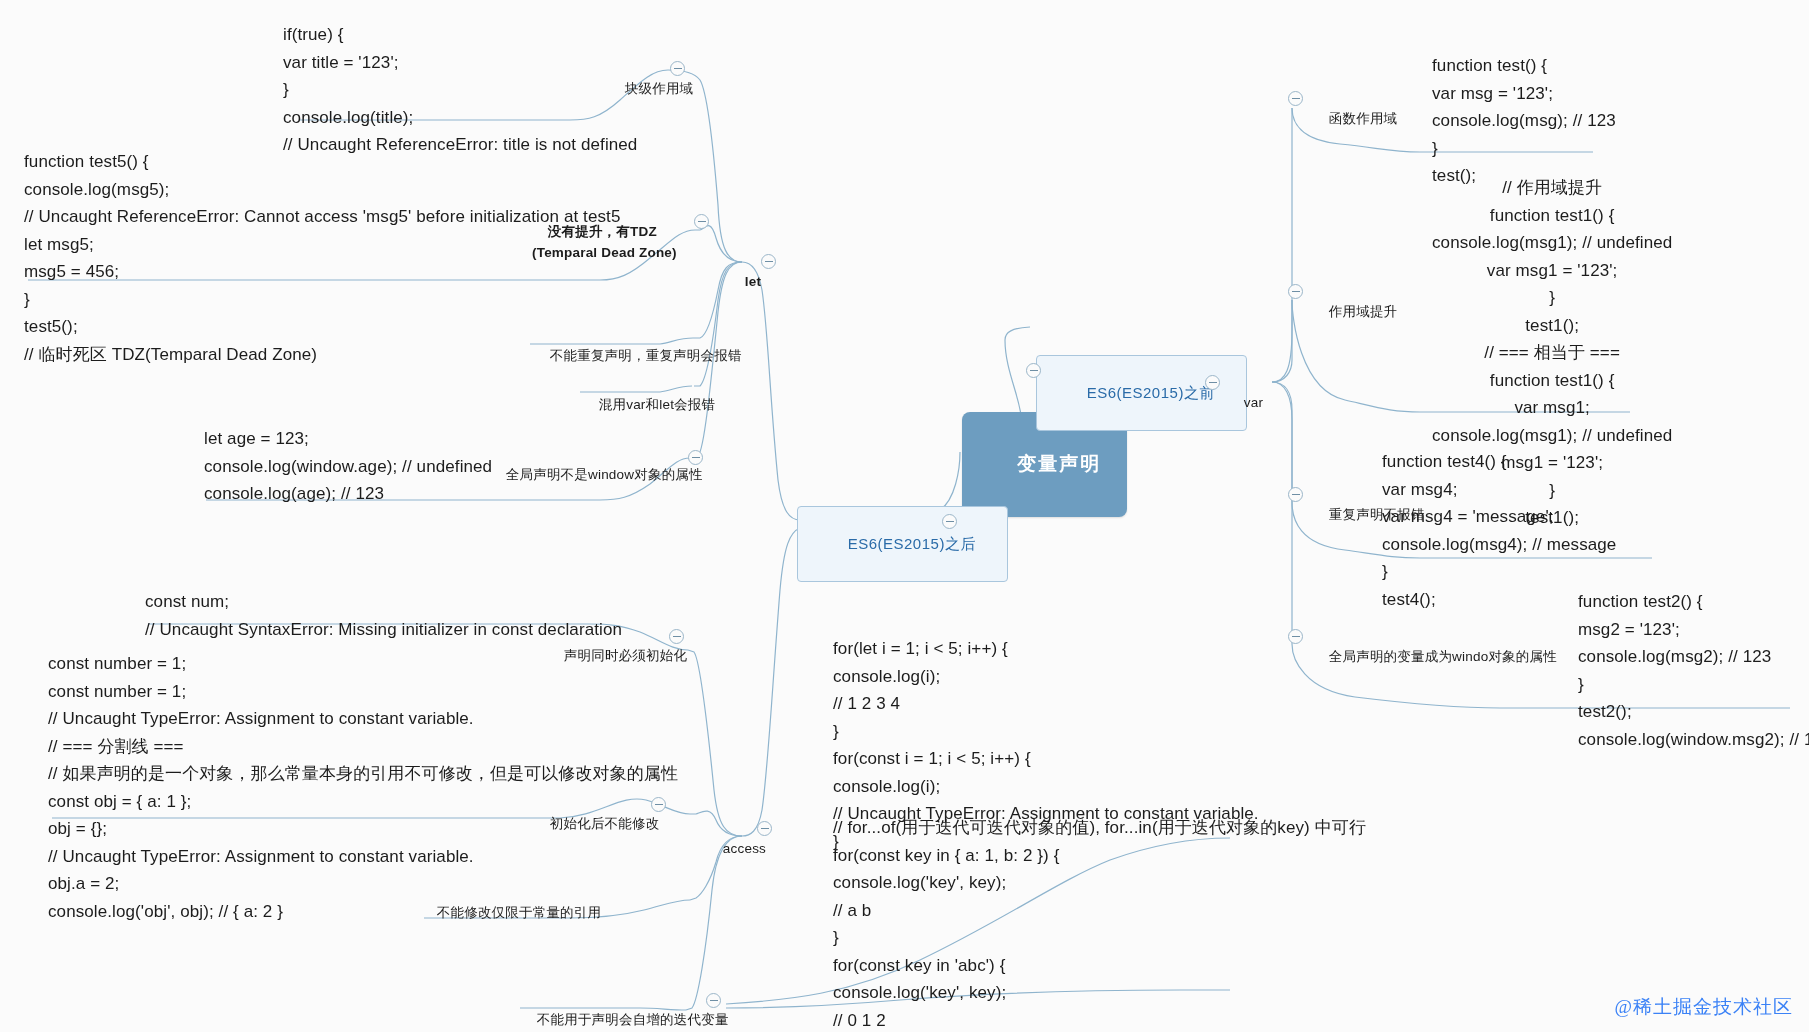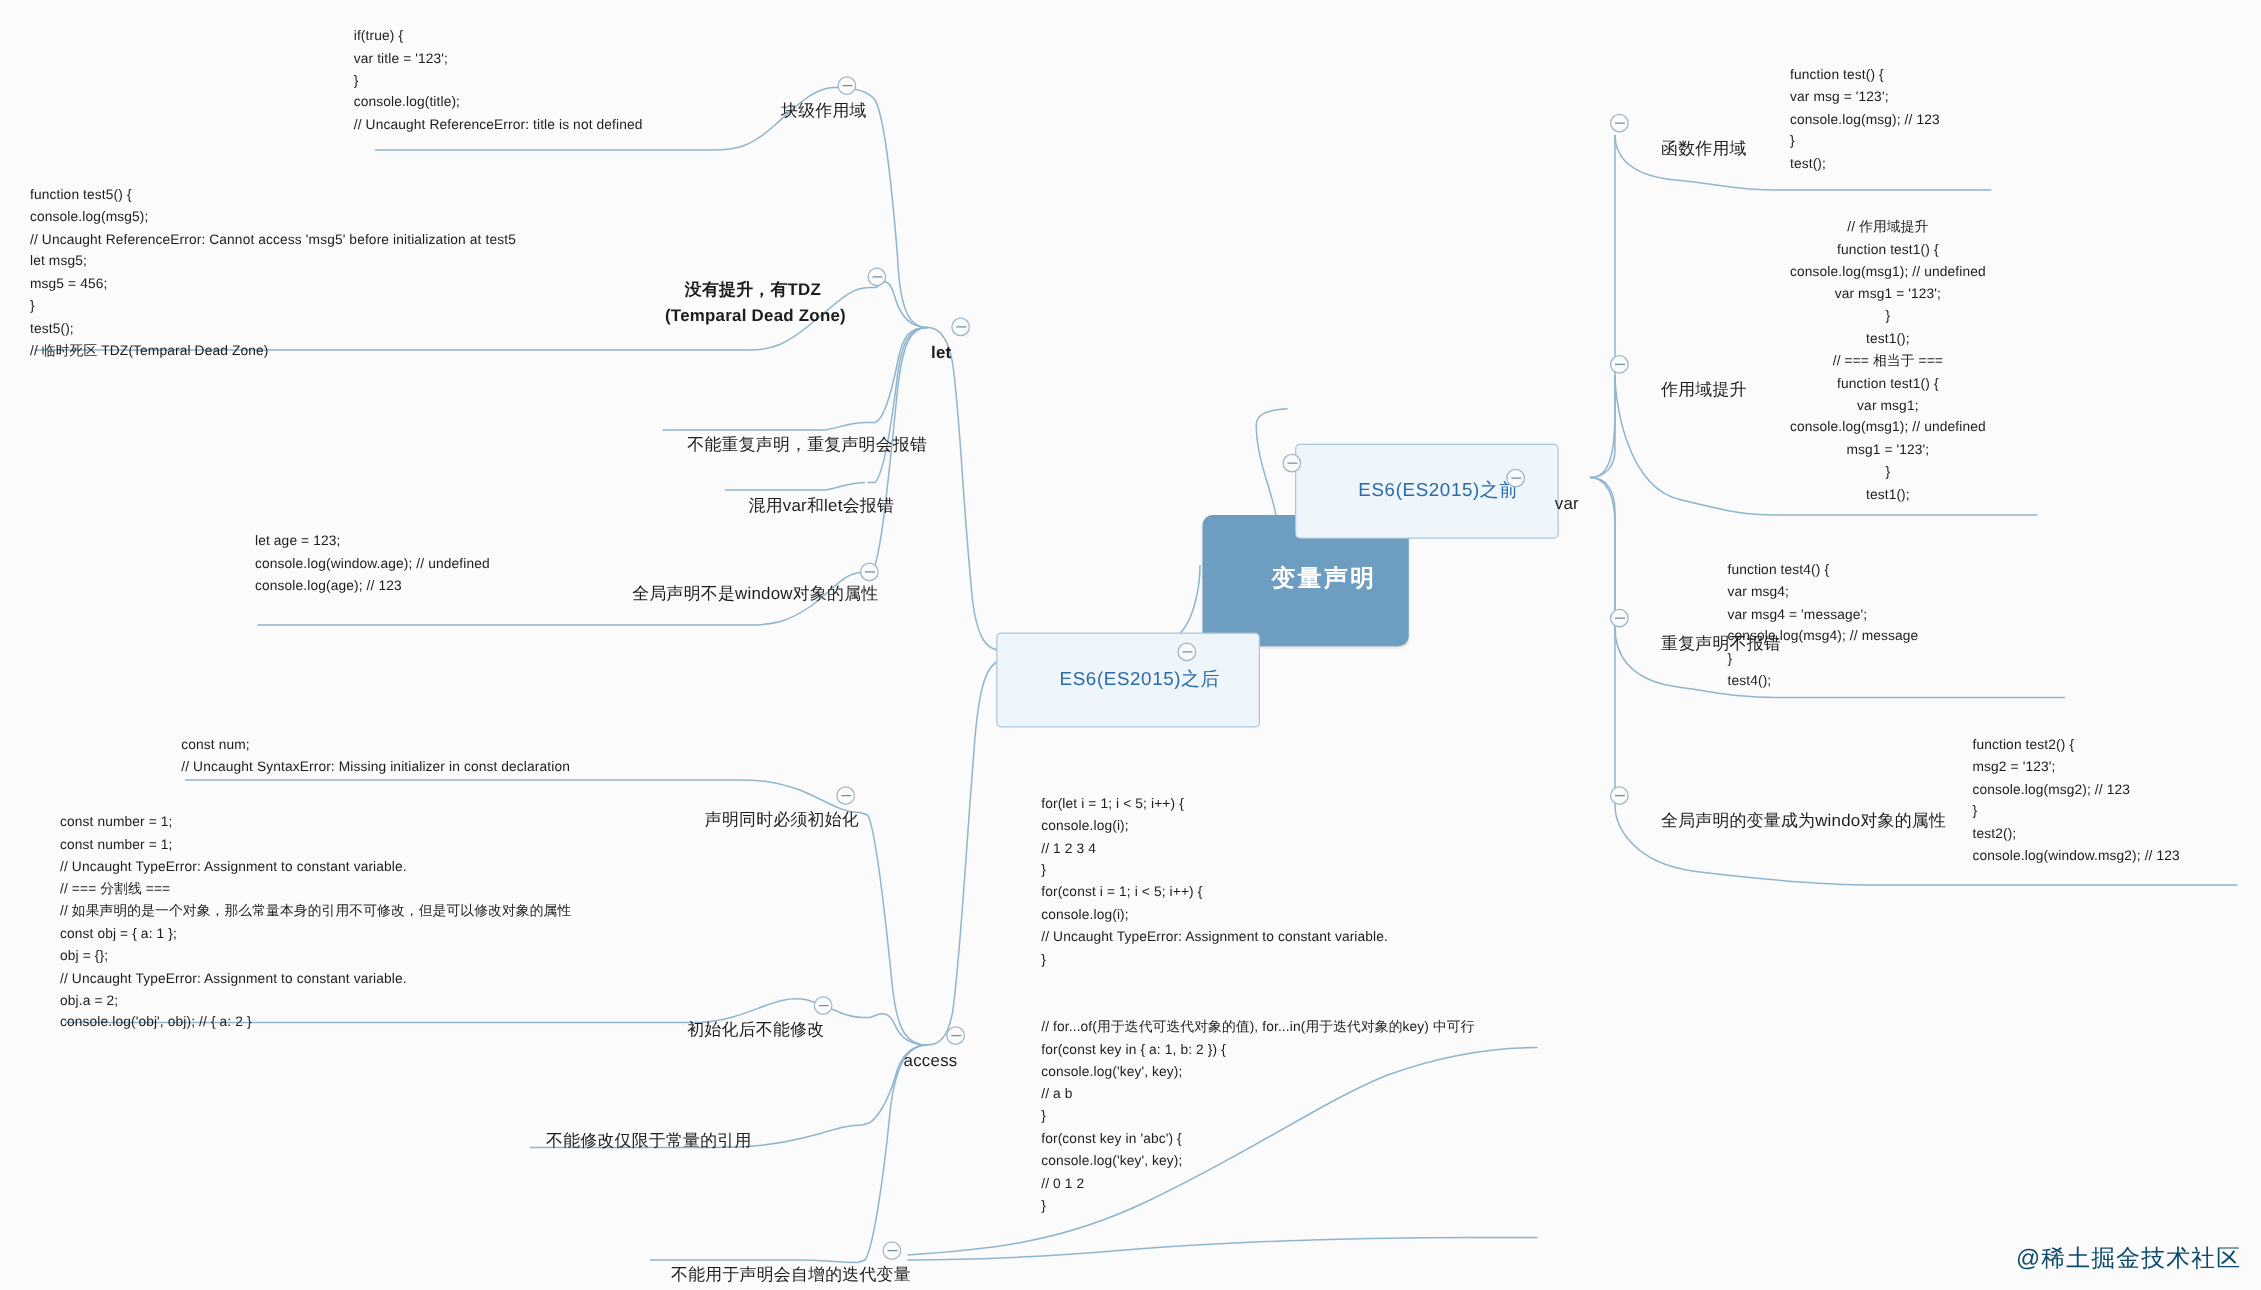--- a/index.html
+++ b/index.html
@@ -55,21 +55,21 @@
   
   .lbl {
     font-size: 13.5px;
     color: #1c1c1c;
     letter-spacing: .2px;
   }
   .lbl.bold { font-weight: 700; }
   .lbl.two-line { line-height: 1.5; font-weight: bold; }
   
   .code {
-    font-size: 11px;
+    font-size: 17px;
     color: #1c1c1c;
     line-height: 1.62;
     letter-spacing: .1px;
   }
   
   .toggle {
     position: absolute;
     width: 15px;
     height: 15px;
     border: 1px solid #9bb6c9;
@@ -85,22 +85,22 @@
     width: 8px;
     height: 1px;
     background: #6f8fa5;
   }
   
   .watermark {
     position: absolute;
     right: 16px;
     bottom: 12px;
     font-size: 19px;
-    color: #0c4a6e;
-    font-family: Liberation Sans, sans-serif;
+    color: #3b82f6;
+    font-family: Liberation Serif, serif;
     letter-spacing: 1px;
     user-select: none;
   }
 </style>
 </head>
 <body>
 
 <div id="canvas">
 
   <svg id="wires" viewBox="0 0 1809 1032" xmlns="http://www.w3.org/2000/svg">

